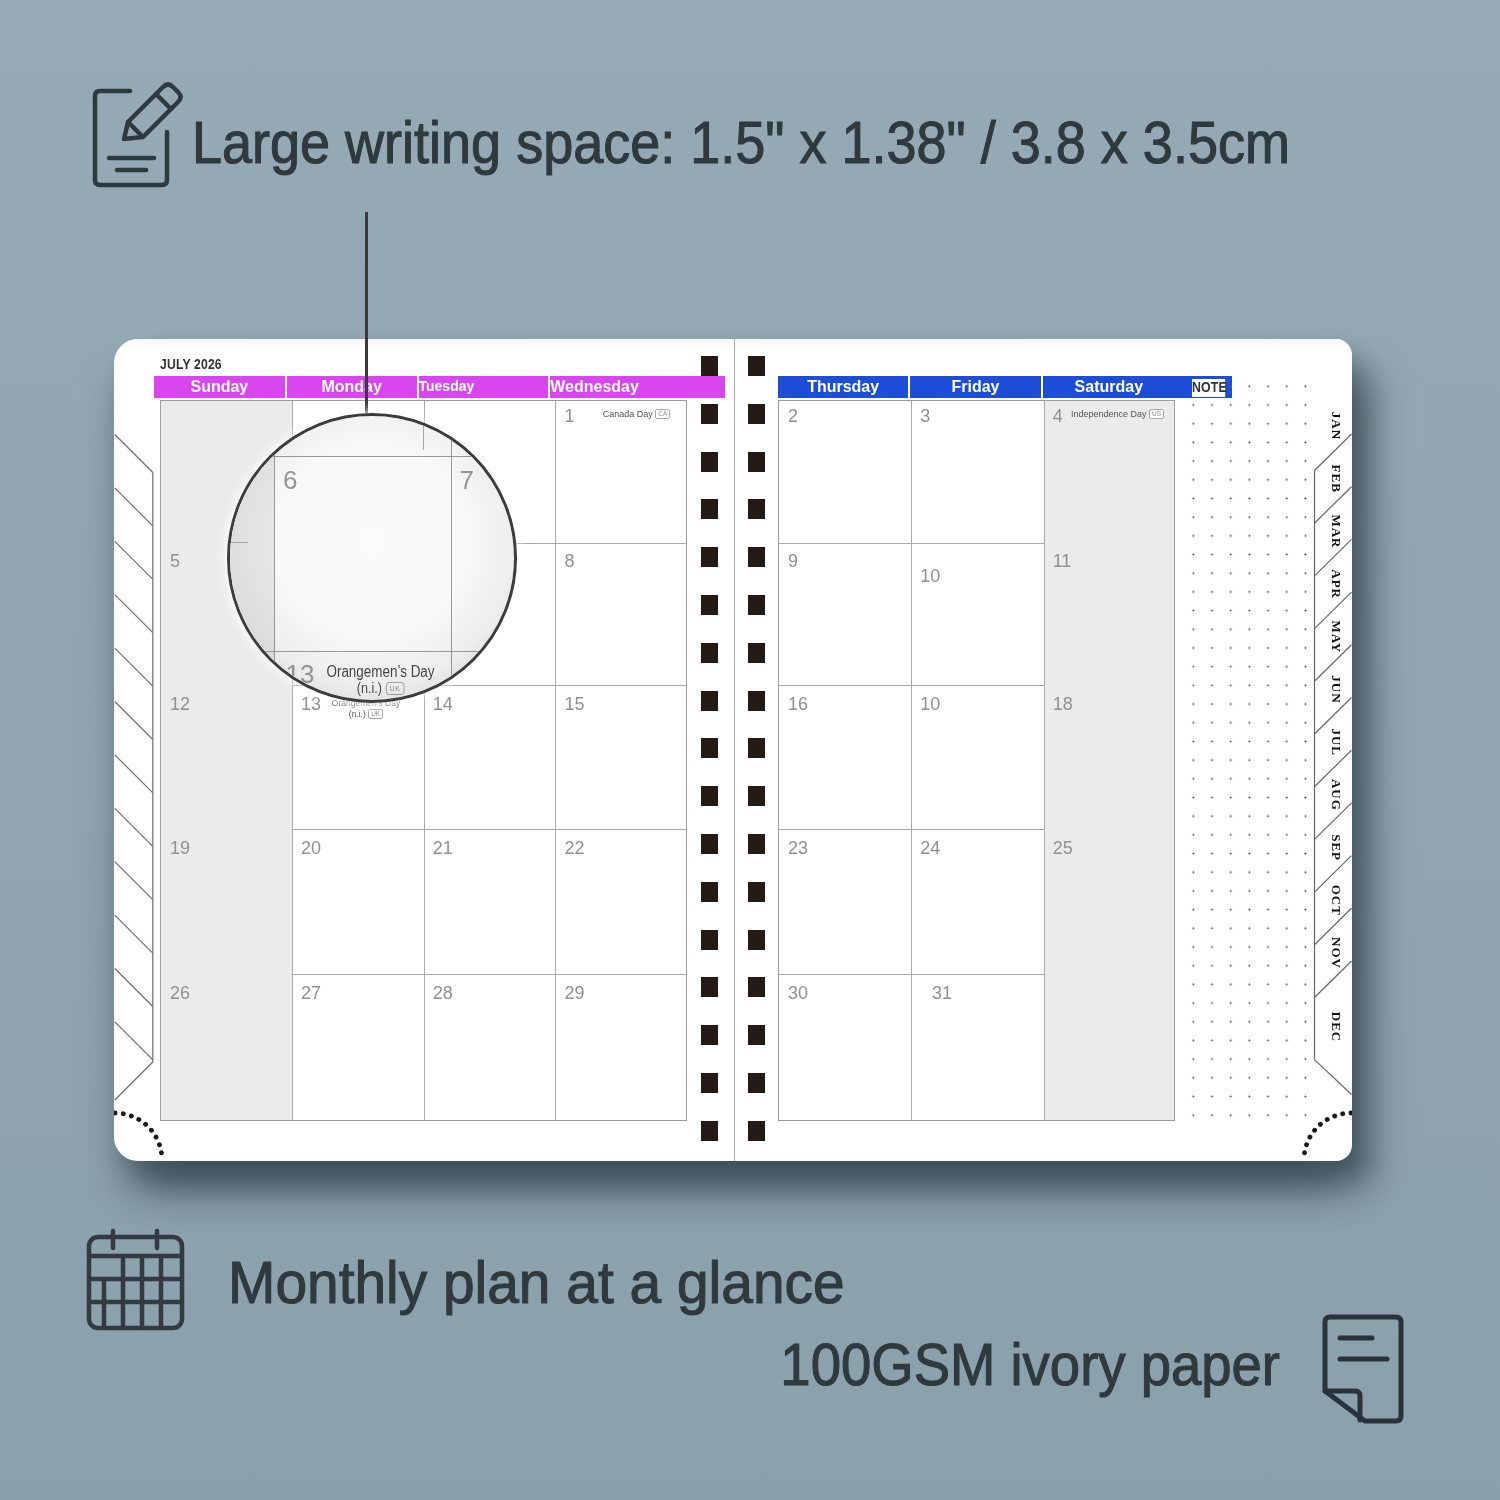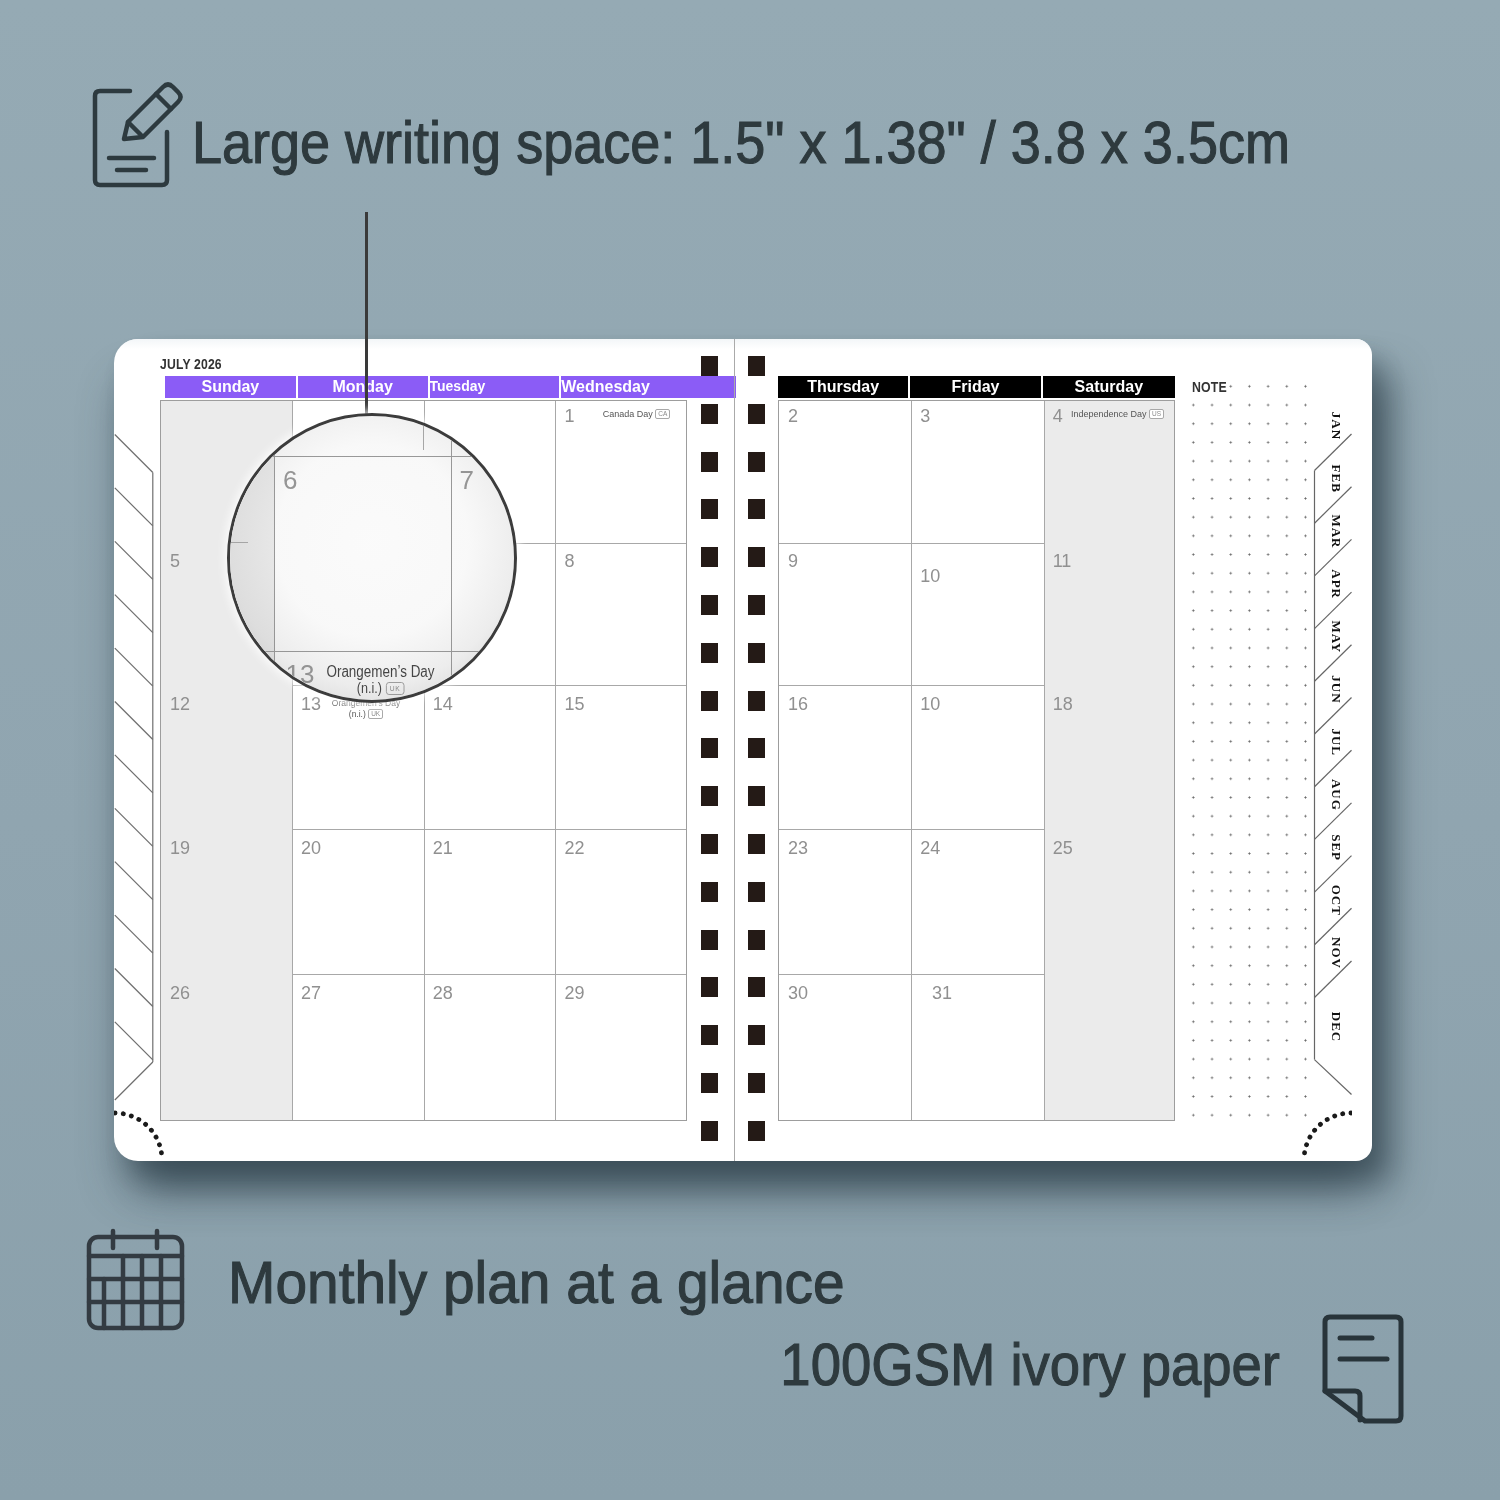--- a/index.html
+++ b/index.html
@@ -27,21 +27,21 @@
     </g>
   </g>
 </svg>
 
 <div class="abs hd" style="left:191.5px;top:112.5px;transform:scaleX(0.90);transform-origin:0 0;">Large writing space: 1.5" x 1.38" / 3.8 x 3.5cm</div>
 
 <div class="abs" style="left:364.5px;top:212px;width:3px;height:205px;background:#3a3a3a;z-index:20"></div>
 
 <div class="abs" style="left:114px;top:339px;width:1238px;height:822px;background:#fff;
      border-radius:24px 16px 16px 24px;overflow:hidden;
-     box-shadow:26px 30px 36px -4px rgba(40,58,68,.5), 12px 16px 22px -2px rgba(40,58,68,.3), 0 36px 44px -8px rgba(40,58,68,.45);padding-left:20px;">
+     box-shadow:26px 30px 36px -4px rgba(40,58,68,.5), 12px 16px 22px -2px rgba(40,58,68,.3), 0 36px 44px -8px rgba(40,58,68,.45);">
 
   <div class="abs" style="left:0;top:0;width:100%;height:10px;background:linear-gradient(180deg,#f3f6f8,rgba(255,255,255,0));"></div>
 
   <svg class="abs" style="left:0px;top:90px" width="42" height="672" viewBox="0 0 42 672">
 <g stroke="#6e6e6e" stroke-width="1.2" fill="none">
       <line x1="0.8" y1="5.5" x2="38.8" y2="43.5"></line>
       <line x1="0.8" y1="58.9" x2="38.8" y2="96.9"></line>
       <line x1="0.8" y1="112.3" x2="38.8" y2="150.3"></line>
       <line x1="0.8" y1="165.7" x2="38.8" y2="203.7"></line>
       <line x1="0.8" y1="219.1" x2="38.8" y2="257.1"></line>
@@ -52,21 +52,21 @@
       <line x1="0.8" y1="486.1" x2="38.8" y2="524.1"></line>
       <line x1="0.8" y1="539.5" x2="38.8" y2="577.5"></line>
       <line x1="0.8" y1="592.9" x2="38.8" y2="630.9"></line>
       <line x1="38.8" y1="43.5" x2="38.8" y2="633"></line>
       <line x1="38.8" y1="633" x2="0.8" y2="671"></line>
     </g>
   </svg>
 
   <div class="abs" style="left:46px;top:16.5px;font-size:14.5px;font-weight:bold;color:#333;letter-spacing:.2px;transform:scaleX(0.84);transform-origin:0 0;">JULY 2026</div>
 
-  <div class="abs" style="left:51px;top:37px;width:571px;height:22px;background:#8b5cf6;">
+  <div class="abs" style="left:40px;top:37px;width:571px;height:22px;background:#d946ef;">
     <div class="abs" style="left:0;top:0;width:130.75px;height:22px;border-right:2px solid #fff;color:#fff;font-weight:bold;font-size:16px;text-align:center;line-height:21.5px">Sunday</div>
     <div class="abs" style="left:132.75px;top:0;width:129.75px;height:22px;border-right:2px solid #fff;color:#fff;font-weight:bold;font-size:16px;text-align:center;line-height:21.5px">Monday</div>
     <div class="abs" style="left:264.5px;top:0;width:129.75px;height:22px;border-right:2px solid #fff;color:#fff;font-weight:bold;font-size:14px;line-height:21.5px">Tuesday</div>
     <div class="abs" style="left:396.25px;top:0;width:130.75px;height:22px;color:#fff;font-weight:bold;font-size:16px;line-height:21.5px">Wednesday</div>
   </div>
 
   <div class="abs" style="left:46px;top:61px;width:527px;height:721px;border:1px solid #9d9d9d;box-sizing:border-box;">
 
     <div class="abs" style="left:0;top:142px;width:525px;height:1px;background:#a8a8a8"></div>
     <div class="abs" style="left:0;top:284px;width:525px;height:1px;background:#a8a8a8"></div>
@@ -99,21 +99,21 @@
 
     <div class="abs" style="left:155px;top:297px;width:100px;font-size:8.5px;color:#555;text-align:center;line-height:10.5px">Orangemen’s Day<br>(n.i.) <span class="badge">UK</span></div>
   </div>
 
   <div class="abs" style="left:587px;top:17px;width:17px;height:785px;background:repeating-linear-gradient(180deg,#241a16 0,#241a16 20px,transparent 20px,transparent 47.8px);"></div>
 
   <div class="abs" style="left:634px;top:17px;width:17px;height:785px;background:repeating-linear-gradient(180deg,#241a16 0,#241a16 20px,transparent 20px,transparent 47.8px);"></div>
 
   <div class="abs" style="left:620px;top:0;width:1px;height:822px;background:#aaa;"></div>
 
-  <div class="abs" style="left:664px;top:37px;width:397px;height:22px;background:#000000;">
+  <div class="abs" style="left:664px;top:37px;width:454px;height:22px;background:#1d4ed8;">
     <div class="abs" style="left:0;top:0;width:130.3px;height:22px;border-right:2px solid #fff;color:#fff;font-weight:bold;font-size:16px;text-align:center;line-height:21.5px">Thursday</div>
     <div class="abs" style="left:132.3px;top:0;width:130.4px;height:22px;border-right:2px solid #fff;color:#fff;font-weight:bold;font-size:16px;text-align:center;line-height:21.5px">Friday</div>
     <div class="abs" style="left:264.7px;top:0;width:132.3px;height:22px;color:#fff;font-weight:bold;font-size:16px;text-align:center;line-height:21.5px">Saturday</div>
   </div>
 
   <div class="abs" style="left:664px;top:61px;width:397px;height:721px;border:1px solid #9d9d9d;box-sizing:border-box;">
     <div class="abs" style="left:0;top:142px;width:395px;height:1px;background:#a8a8a8"></div>
     <div class="abs" style="left:0;top:284px;width:395px;height:1px;background:#a8a8a8"></div>
     <div class="abs" style="left:0;top:428px;width:395px;height:1px;background:#a8a8a8"></div>
     <div class="abs" style="left:0;top:573px;width:395px;height:1px;background:#a8a8a8"></div>

